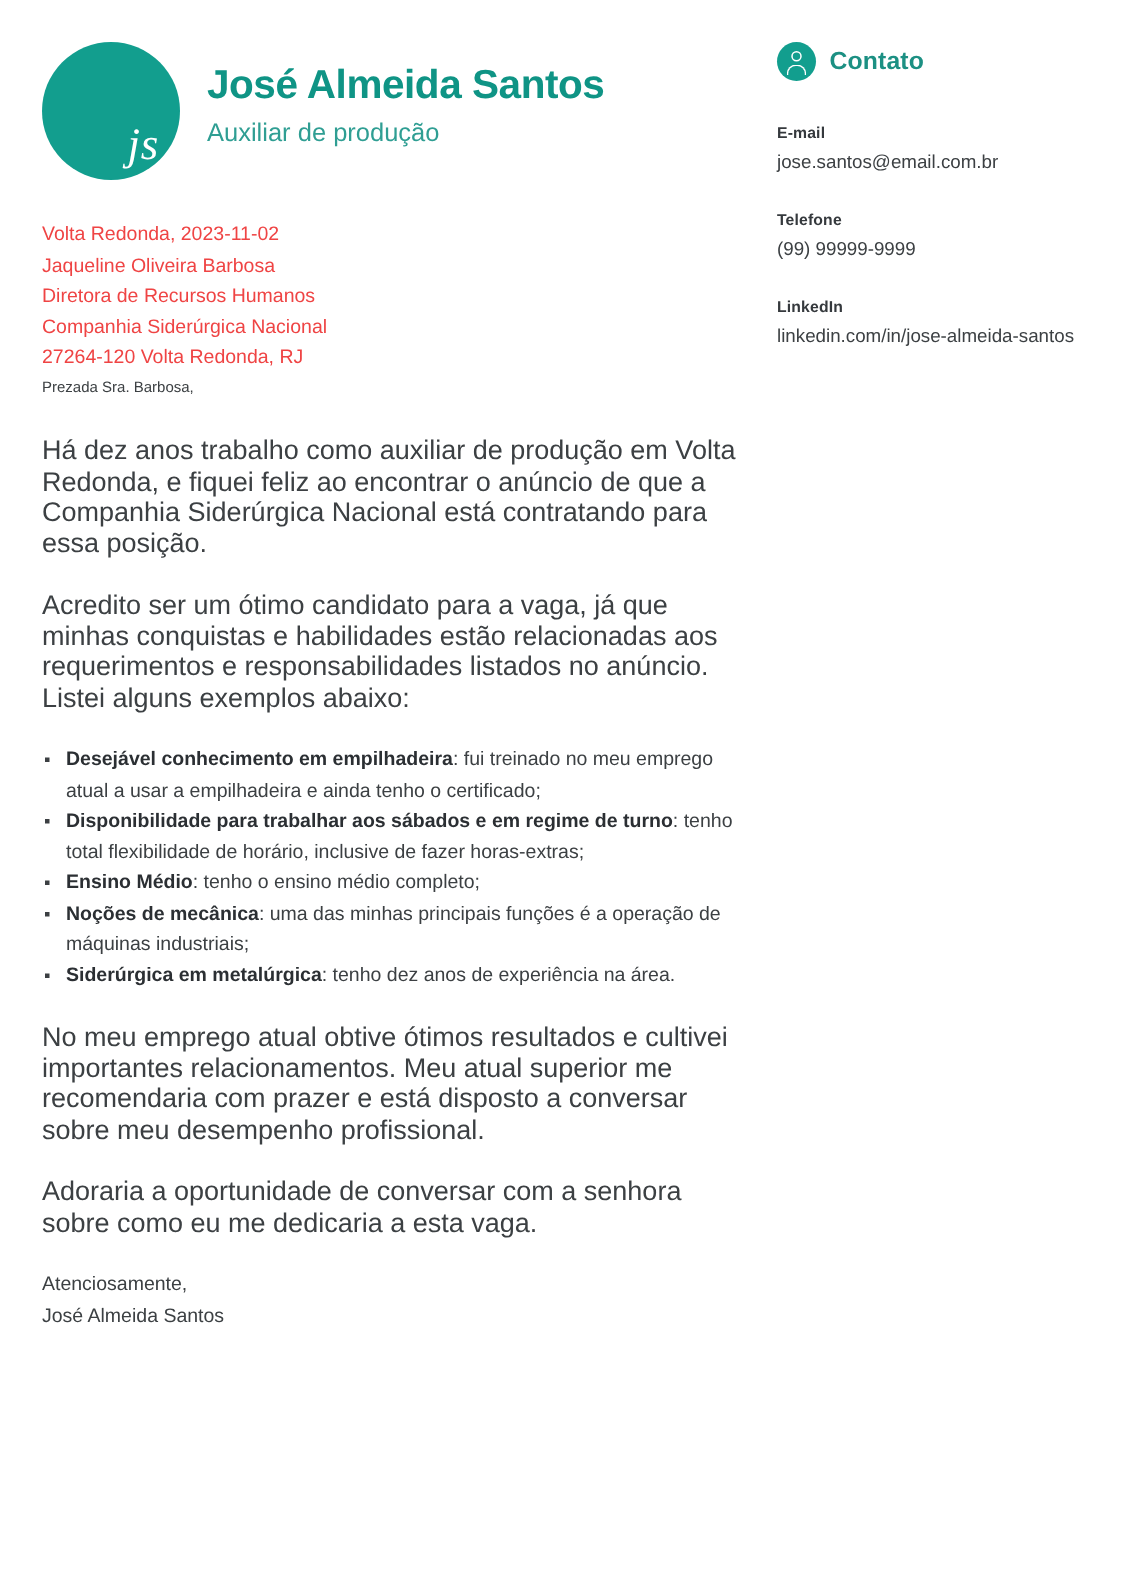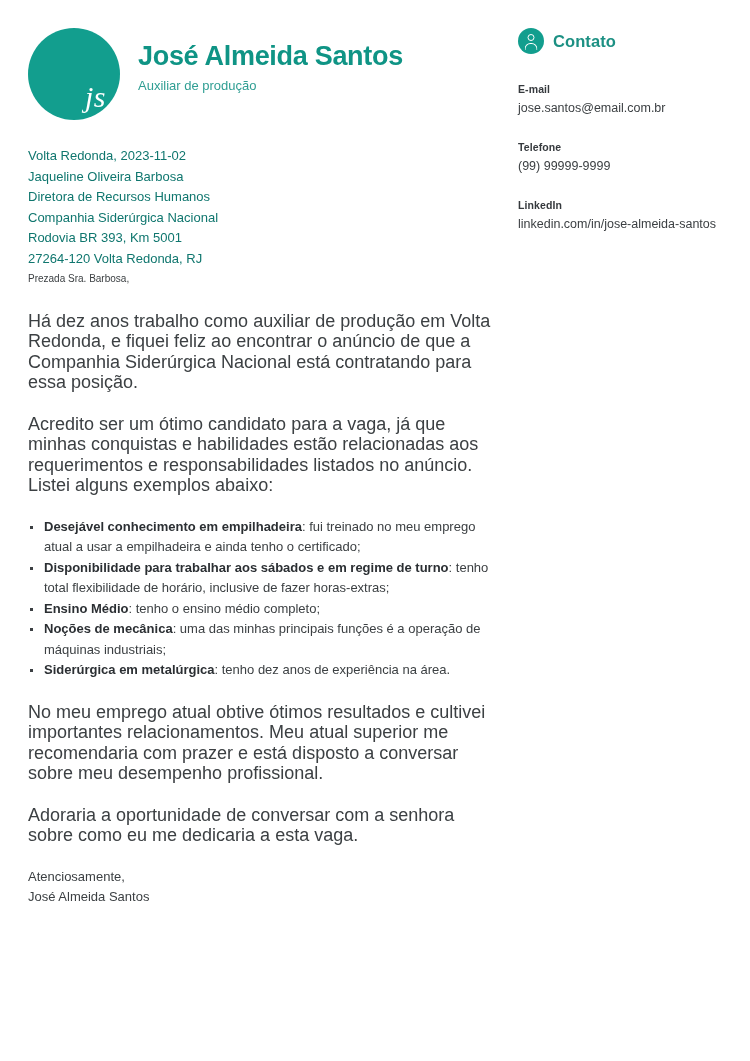--- a/index.html
+++ b/index.html
@@ -59,36 +59,36 @@
   .full-name {
     font-size: 27px;
     font-weight: bold;
     color: #0f9485;
     line-height: 1.2;
     letter-spacing: -0.3px;
     white-space: nowrap;
   }
   .job-title {
     margin-top: 6px;
-    font-size: 13px;
+    font-size: 17px;
     color: #2f9e93;
     line-height: 1.3;
   }
 
   
   .letter {
     position: absolute;
     left: 28px;
     top: 146px;
     width: 472px;
   }
   .addr-block {
     font-size: 13px;
     line-height: 20.5px;
-    color: #0f766e;
+    color: #ef4444;
   }
   .addr-line { white-space: nowrap; }
 
   .salutation {
     font-size: 10px;
     line-height: 20.5px;
   }
   .para {
     margin-top: 21px;
     font-size: 18px;
@@ -207,21 +207,20 @@
     </div>
   </div>
 
   <div class="letter">
 
     <div class="addr-block">
       <div class="addr-line">Volta Redonda, 2023-11-02</div>
       <div class="addr-line">Jaqueline Oliveira Barbosa</div>
       <div class="addr-line">Diretora de Recursos Humanos</div>
       <div class="addr-line">Companhia Siderúrgica Nacional</div>
-      <div class="addr-line">Rodovia BR 393, Km 5001</div>
       <div class="addr-line">27264-120 Volta Redonda, RJ</div>
     </div>
 
     <div class="salutation">Prezada Sra. Barbosa,</div>
 
     <p class="para">Há dez anos trabalho como auxiliar de produção em Volta Redonda, e fiquei feliz ao encontrar o anúncio de que a Companhia Siderúrgica Nacional está contratando para essa posição.</p>
     <p class="para">Acredito ser um ótimo candidato para a vaga, já que minhas conquistas e habilidades estão relacionadas aos requerimentos e responsabilidades listados no anúncio. Listei alguns exemplos abaixo:</p>
 
     <ul class="bullets">
       <li>

